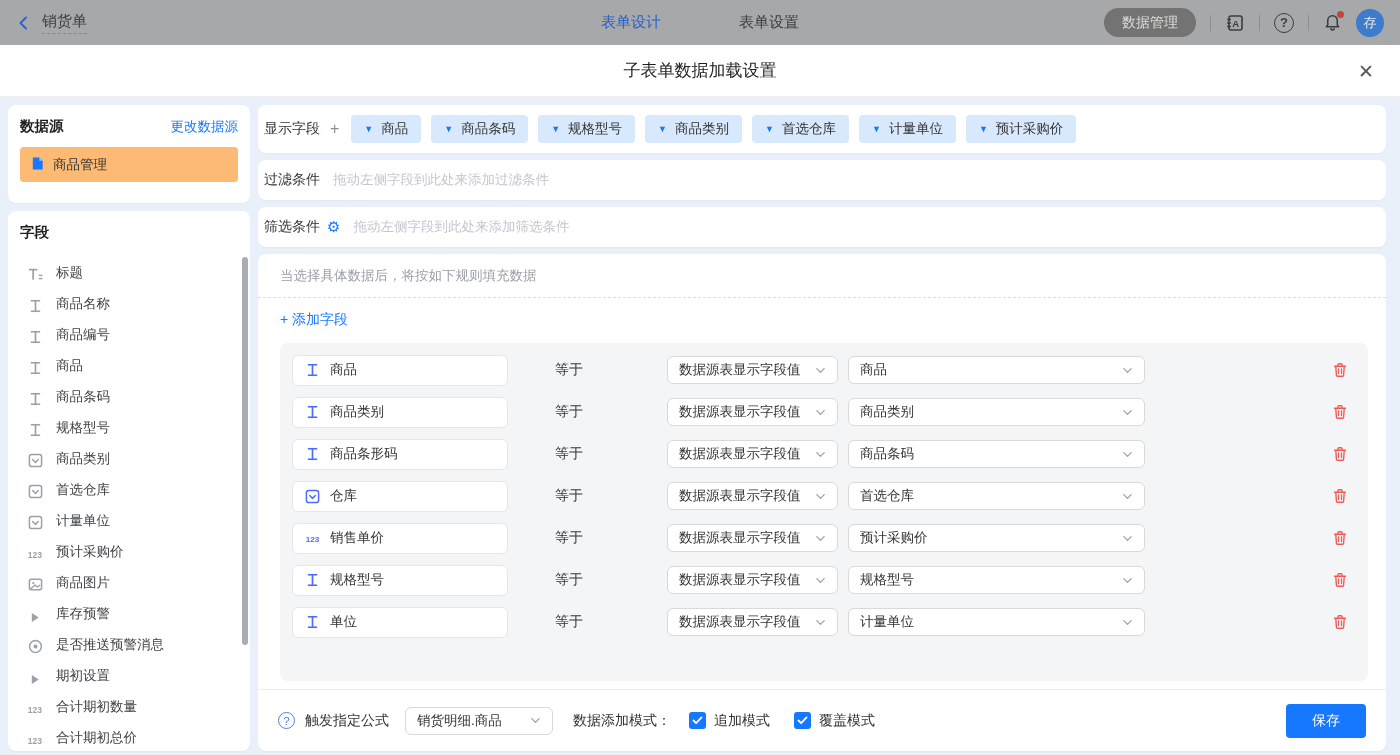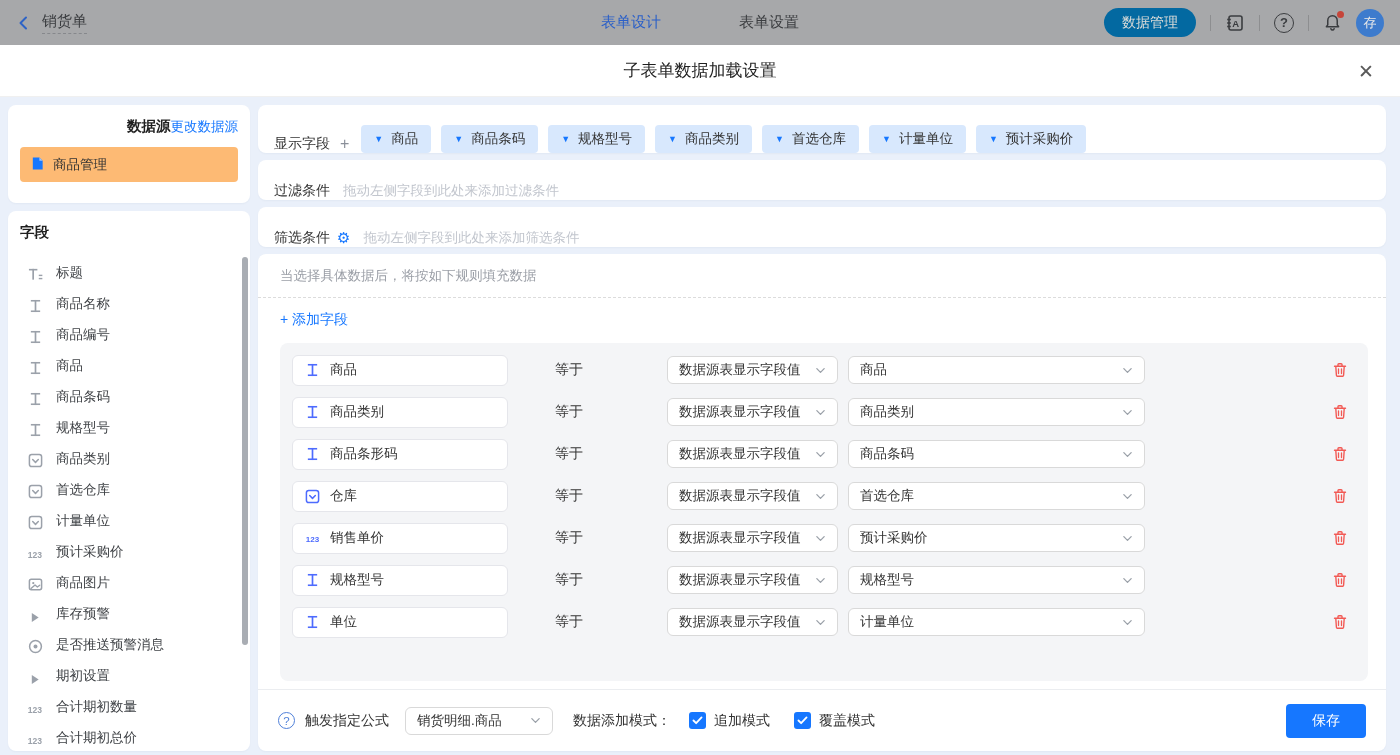--- a/index.html
+++ b/index.html
@@ -8,53 +8,53 @@
 
   
   .topbar { height:45px; background:#a7a8aa; display:flex; align-items:center; padding:0 16px; position:relative; }
   .tb-left { display:flex; align-items:center; gap:10px; }
   .back-ic { color:#2e63c6; display:flex; }
   .tb-title { color:#3b3d40; font-size:15px; border-bottom:1px dashed #86888c; padding-bottom:2px; }
   .tb-tabs { position:absolute; left:50%; transform:translateX(-50%); display:flex; gap:78px; }
   .tb-tab { font-size:15px; color:#3b3d40; cursor:pointer; }
   .tb-tab.active { color:#2a5fc8; }
   .tb-right { margin-left:auto; display:flex; align-items:center; gap:14px; }
-  .pill-btn { background:#0369a1; color:#dcdcd8; border:none; border-radius:15px; height:29px; padding:0 18px; font-size:14px; }
+  .pill-btn { background:#737373; color:#dcdcd8; border:none; border-radius:15px; height:29px; padding:0 18px; font-size:14px; }
   .tb-sep { width:1px; height:16px; background:#8d8e90; }
   .tb-ic { color:#3b3d40; display:flex; align-items:center; position:relative; }
   .help-ic { width:20px; height:20px; border:1.6px solid #3b3d40; border-radius:50%; display:flex; align-items:center; justify-content:center; font-size:13px; font-weight:bold; }
   .bell-dot { position:absolute; top:-2px; right:-2px; width:7px; height:7px; background:#c6453a; border-radius:50%; }
   .avatar { width:28px; height:28px; border-radius:50%; background:#3d7bcd; color:#e9e9e9; display:flex; align-items:center; justify-content:center; font-size:13px; }
 
   
   .dlg-header { height:52px; background:#fff; display:flex; align-items:center; justify-content:center; position:relative; border-bottom:1px solid #f0f0f0; }
   .dlg-title { font-size:17px; font-weight:normal; color:#1f1f1f; }
   .dlg-close { position:absolute; right:26px; top:50%; transform:translateY(-50%); font-size:19px; color:#595959; cursor:pointer; line-height:1; }
 
   .dlg-body { height:658px; display:flex; gap:8px; padding:8px 14px 4px 8px; background:#eaf0fa; }
 
   .card { background:#fff; border-radius:8px; box-shadow:0 1px 2px rgba(31,56,88,.04); }
 
   
   .sidebar { width:242px; display:flex; flex-direction:column; gap:8px; flex-shrink:0; }
   .ds-card { padding:12px; height:98px; }
-  .ds-head { display:flex; align-items:center; justify-content:flex-end;font-family:Liberation Mono, monospace; }
+  .ds-head { display:flex; align-items:center; justify-content:space-between;font-family:Liberation Mono, monospace; }
   .ds-title { font-weight:bold; font-size:14.5px; color:#1f1f1f; }
   .ds-link { color:#1677ff; font-size:13.5px; cursor:pointer; }
   .ds-item { margin-top:11px; background:#fdba74; border-radius:4px; height:35px; display:flex; align-items:center; gap:8px; padding:0 10px; color:#333; font-size:13.5px; }
   .ds-item .ic { color:#1677ff; }
   .fields-card { flex:1; padding:12px 4px 6px 12px; position:relative; overflow:hidden; }
   .fields-title { font-weight:bold; font-size:14.5px; color:#1f1f1f; margin-bottom:9px; }
   .field-item { height:31px; display:flex; align-items:flex-end; gap:12px; color:#3f4246; font-size:13.5px; padding-left:6px; cursor:grab; }
   .ficon { width:18px; display:flex; justify-content:center; color:#9ba1aa; flex-shrink:0; }
   .fscroll { position:absolute; right:2px; top:46px; width:6px; height:388px; background:#a9adb3; border-radius:3px; }
 
   
   .main { flex:1; display:flex; flex-direction:column; gap:7px; min-width:0; }
-  .row-card { display:flex; align-items:flex-end; padding:0 16px; }
+  .row-card { display:flex; align-items:center; padding:0 6px; }
   .display-card { height:48px; gap:8px; }
   .sec-label { color:#333; font-size:14px; font-weight:500; flex-shrink:0; }
   .plus { color:#8a8f99; font-size:16px; margin:0 4px 0 2px; }
   .chip { background:#d8e8fd; border-radius:4px; height:28px; display:flex; align-items:center; gap:8px; padding:0 13px; cursor:pointer; flex-shrink:0; }
   .chip .tri { color:#1677ff; font-size:9px; }
   .chip .lbl { color:#333; font-size:13.5px; }
   .cond-card { height:40px; gap:13px; }
   .gear { color:#1677ff; font-size:15px; margin-left:-6px; }
   .placeholder { color:#c2c6ce; font-size:13.5px; }
 

